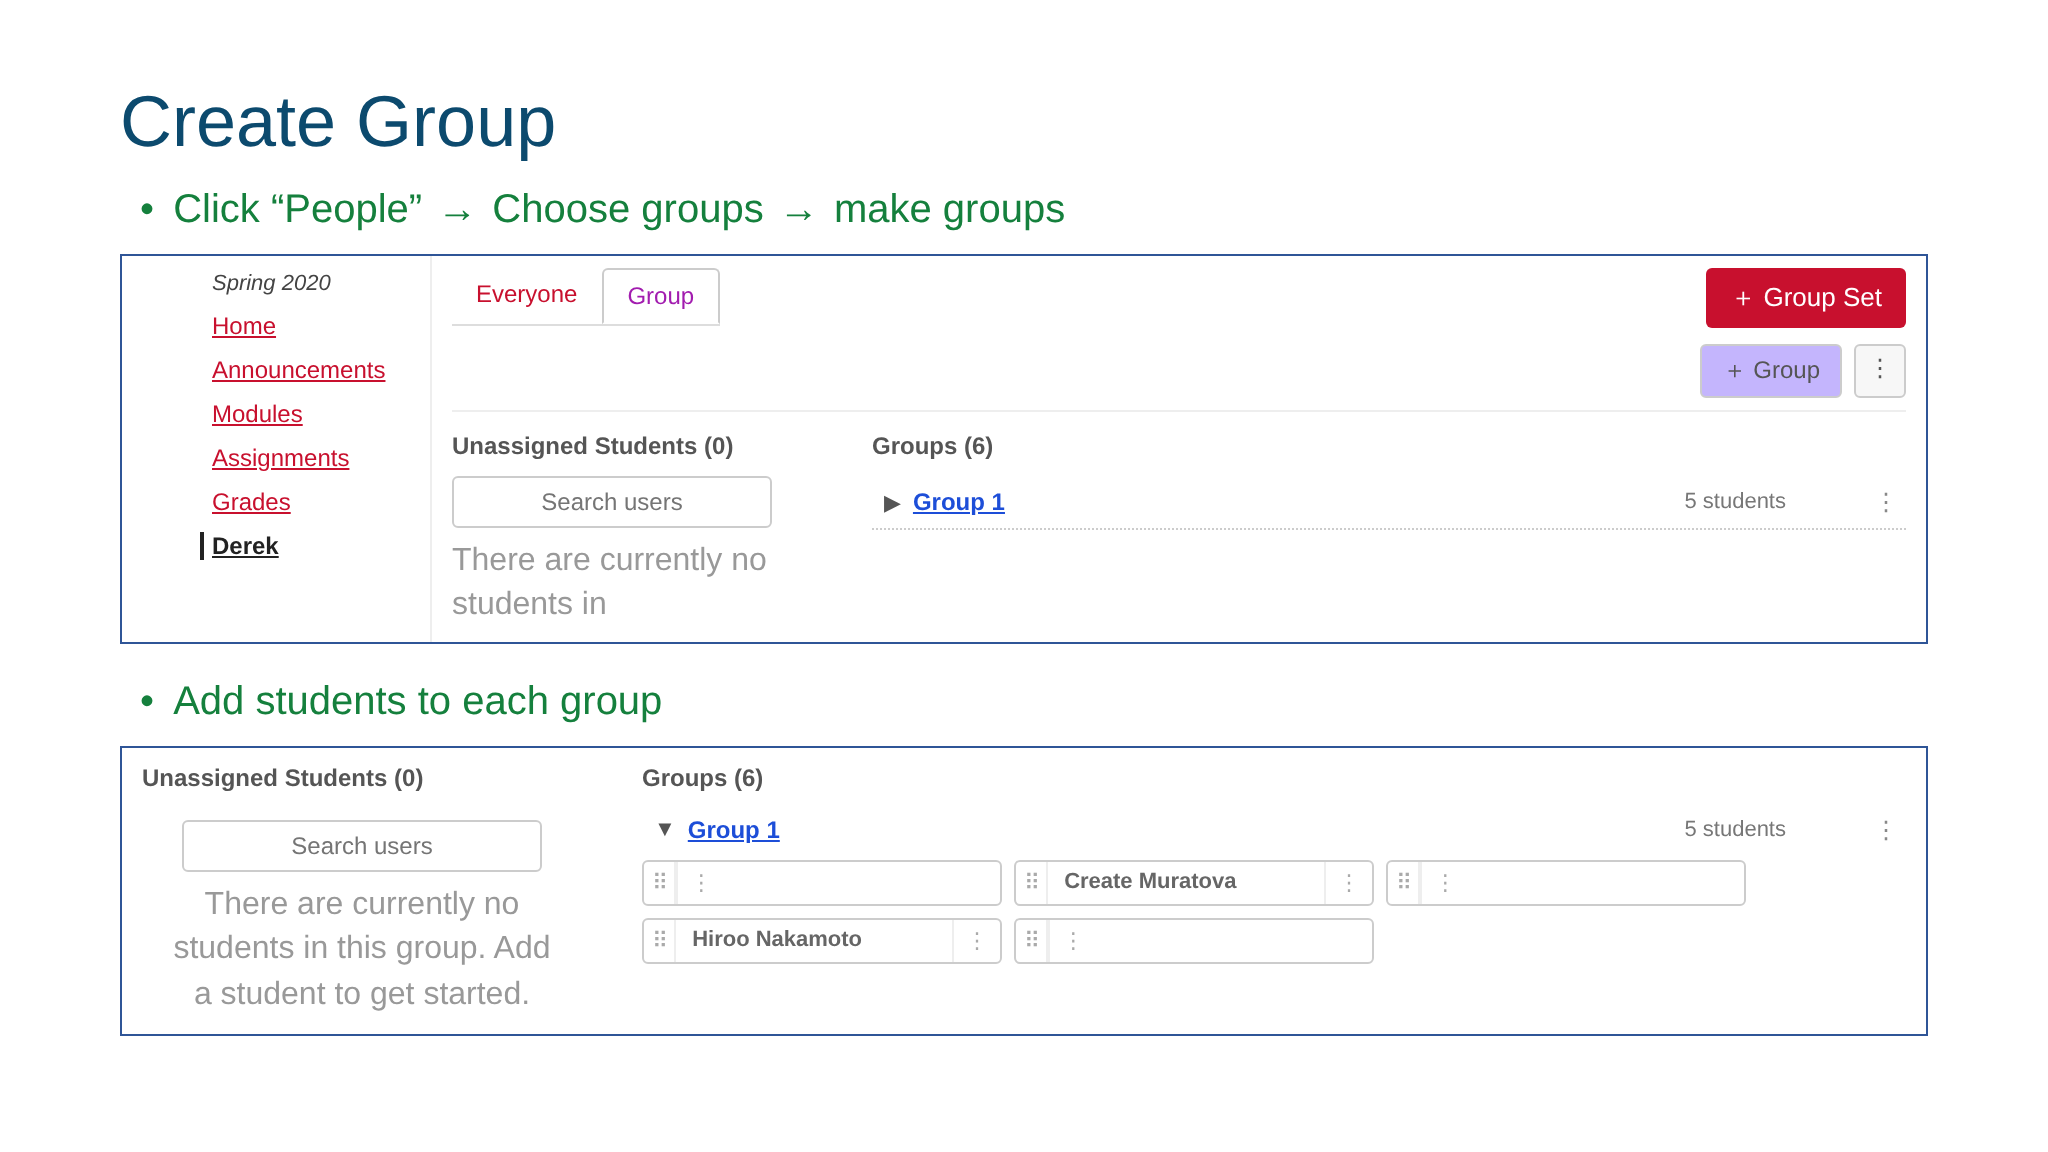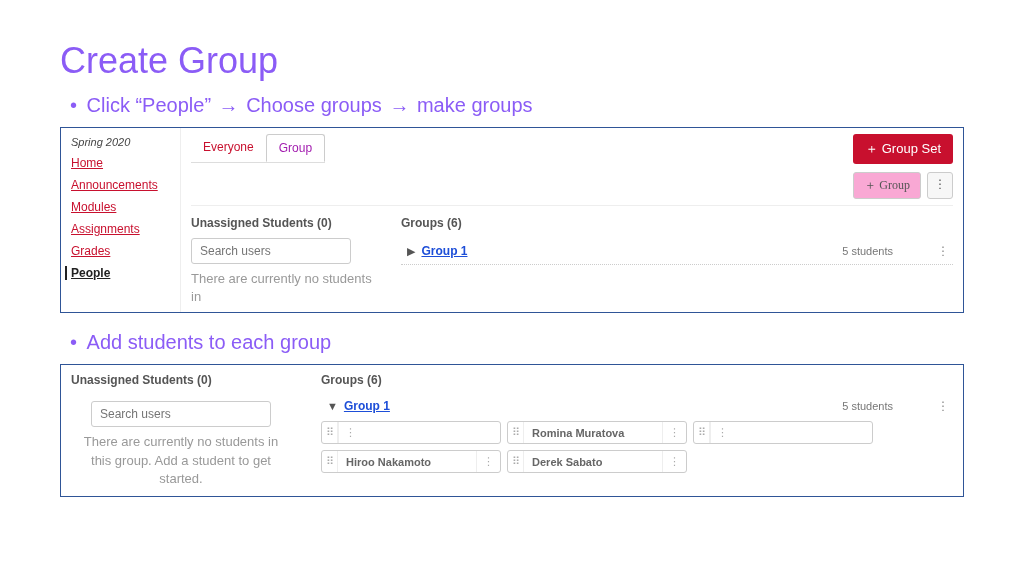--- a/index.html
+++ b/index.html
@@ -8,26 +8,26 @@
     height: 576px;
     background: #fff;
     font-family: "Segoe UI", Arial, sans-serif;
     color: #333;
     padding: 40px 60px 20px 60px;
     position: relative;
   }
   .slide-title {
     font-size: 36px;
     font-weight: 400;
-    color: #8b5cf6;
+    color: #0c4a6e;
     margin-bottom: 12px;
   }
   .bullet {
     font-size: 20px;
-    color: #8b5cf6;
+    color: #15803d;
     margin: 6px 0 10px 10px;
   }
   .bullet::before {
     content: "• ";
     padding-right: 4px;
   }
   .arrow {
     display: inline-block;
     padding: 0 2px;
   }
@@ -35,20 +35,21 @@
   .panel {
     border: 1px solid #2F5597;
     background: #fff;
     margin: 4px 0 18px 0;
   }
 
   
   .panel1 {
     display: flex;
     font-size: 12px;
+    padding-left: 35px;
   }
   .sidebar {
     width: 120px;
     padding: 8px 10px;
     border-right: 1px solid #eee;
   }
   .term {
     font-style: italic;
     color: #444;
     font-size: 11px;
@@ -107,27 +108,26 @@
   .subrow {
     display: flex;
     justify-content: flex-end;
     gap: 6px;
     margin-top: 8px;
     border-bottom: 1px solid #eee;
     padding-bottom: 6px;
   }
   .greybtn {
     border: 1px solid #ccc;
-    background: #f9a8d4;
+    background: #c4b5fd;
     color: #555;
     padding: 4px 10px;
     border-radius: 3px;
     font-size: 12px;
     cursor: pointer;
-    font-family: Liberation Serif, serif;
   }
   .kebab {
     border: 1px solid #ccc;
     background: #f7f7f7;
     color: #555;
     padding: 4px 6px;
     border-radius: 3px;
     cursor: pointer;
   }
   .cols {
@@ -144,24 +144,25 @@
     margin-bottom: 8px;
   }
   .searchbox {
     border: 1px solid #ccc;
     border-radius: 3px;
     padding: 5px 8px;
     color: #aaa;
     font-size: 12px;
     width: 160px;
     margin-bottom: 6px;
+    text-align: center;
   }
   .empty {
     color: #999;
-    font-size: 13px;
+    font-size: 16px;
     line-height: 1.4;
   }
   .grouprow {
     display: flex;
     align-items: center;
     padding: 6px 0;
     border-bottom: 1px dotted #ccc;
   }
   .caret {
     color: #555;
@@ -256,21 +257,21 @@
 </div>
 
 <div class="panel panel1">
   <div class="sidebar">
     <div class="term">Spring 2020</div>
     <div class="navlink">Home</div>
     <div class="navlink">Announcements</div>
     <div class="navlink">Modules</div>
     <div class="navlink">Assignments</div>
     <div class="navlink">Grades</div>
-    <div class="navlink active">People</div>
+    <div class="navlink active">Derek</div>
   </div>
   <div class="mainarea">
     <div class="toprow">
       <div class="tabs">
         <div class="tab">Everyone</div>
         <div class="tab active">Group</div>
       </div>
       <div class="redbtn">＋ Group Set</div>
     </div>
     <div class="subrow">
@@ -313,33 +314,32 @@
         <span class="studentcount">5 students</span>
         <span class="rowkebab">⋮</span>
       </div>
       <div class="studgrid">
         <div class="studchip">
           <span class="drag">⠿</span>
           <span class="ckebab">⋮</span>
         </div>
         <div class="studchip">
           <span class="drag">⠿</span>
-          <span class="sname">Romina Muratova</span>
+          <span class="sname">Create Muratova</span>
           <span class="ckebab">⋮</span>
         </div>
         <div class="studchip">
           <span class="drag">⠿</span>
           <span class="ckebab">⋮</span>
         </div>
         <div class="studchip">
           <span class="drag">⠿</span>
           <span class="sname">Hiroo Nakamoto</span>
           <span class="ckebab">⋮</span>
         </div>
         <div class="studchip">
           <span class="drag">⠿</span>
-          <span class="sname">Derek Sabato</span>
           <span class="ckebab">⋮</span>
         </div>
       </div>
     </div>
   </div>
 </div>
 
 </body></html>

